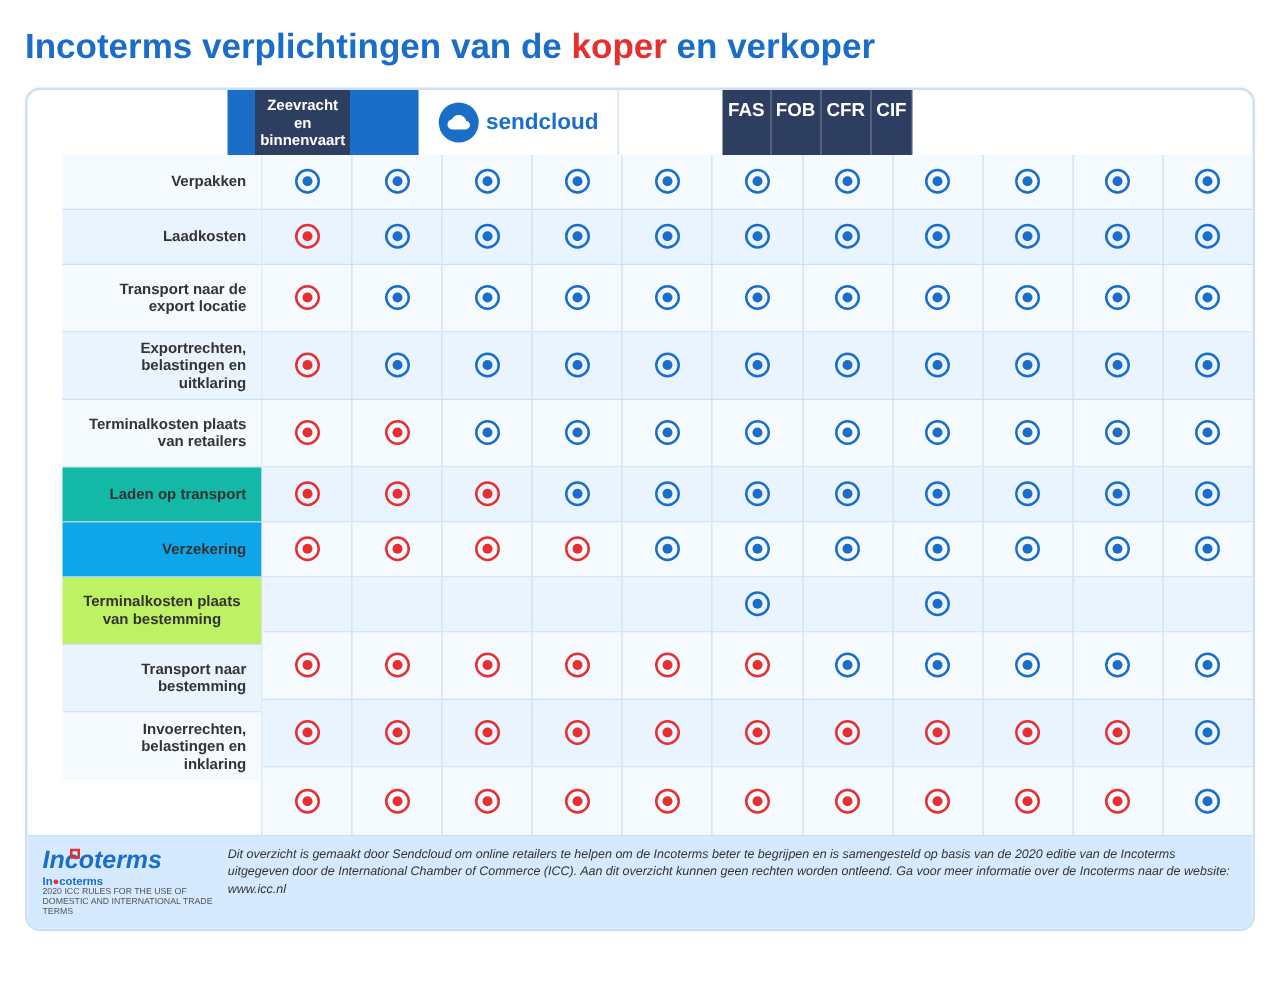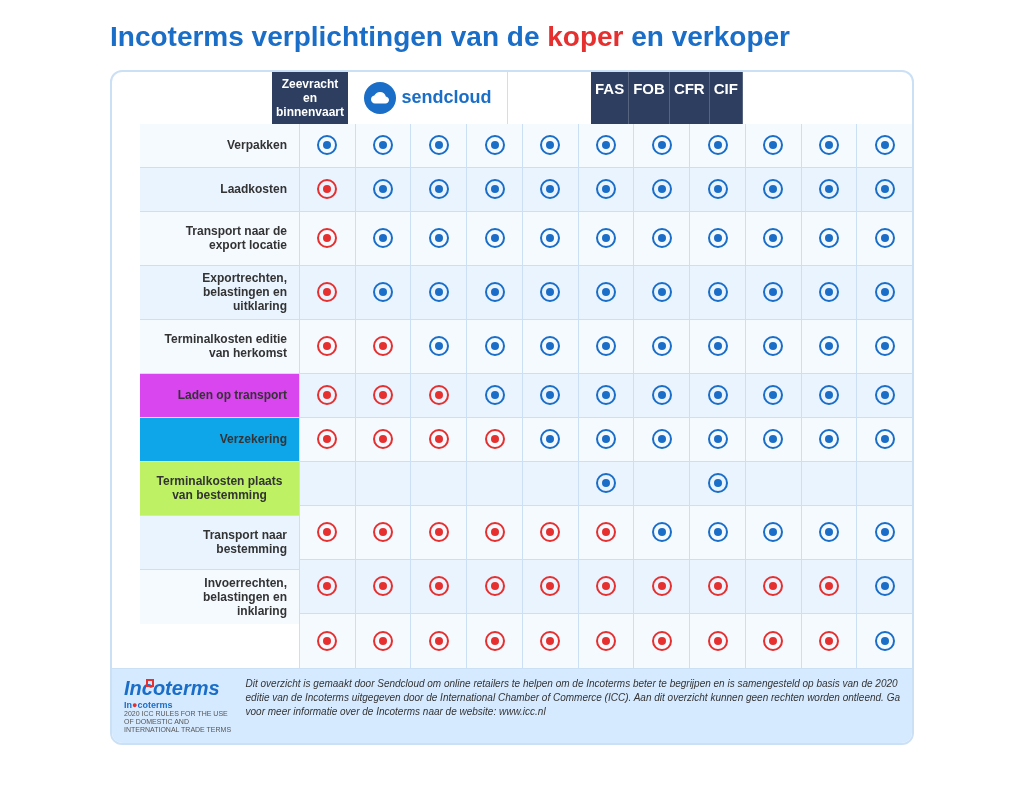--- a/index.html
+++ b/index.html
@@ -4,21 +4,21 @@
   <style>
     * { box-sizing: border-box; margin: 0; padding: 0; }
     body {
       font-family: Arial, sans-serif;
       background: #fff;
       width: 1024px;
       min-height: 787px;
       padding: 20px;
     }
     .page-wrapper {
-      width: 804px;
+      width: 984px;
       margin: 0 auto;
     }
     .main-title {
       font-size: 28px;
       font-weight: 700;
       color: #1a6ec8;
       margin-bottom: 16px;
       line-height: 1.2;
     }
     .main-title .koper {
@@ -217,22 +217,22 @@
       </div>
     </div>
 
     <div id="table-body" class="table-container">
 
     <div class="row-labels-col">
           <div class="row-label" style="background: rgb(245, 250, 255);">Verpakken</div>
           <div class="row-label" style="background: rgb(234, 244, 255);">Laadkosten</div>
           <div class="row-label tall" style="background: rgb(245, 250, 255);">Transport naar de export locatie</div>
           <div class="row-label tall" style="background: rgb(234, 244, 255);">Exportrechten, belastingen en uitklaring</div>
-          <div class="row-label tall" style="background: rgb(245, 250, 255);">Terminalkosten editie van herkomst</div>
-          <div class="row-label" style="background: #d946ef;">Laden op transport</div>
+          <div class="row-label tall" style="background: rgb(245, 250, 255);">Terminalkosten plaats van retailers</div>
+          <div class="row-label" style="background: #14b8a6;">Laden op transport</div>
           <div class="row-label" style="background: #0ea5e9;">Verzekering</div>
           <div class="row-label tall" style="background: #bef264; text-align: center;">Terminalkosten plaats van bestemming</div>
           <div class="row-label tall" style="background: rgb(234, 244, 255);">Transport naar bestemming</div>
           <div class="row-label tall" style="background: rgb(245, 250, 255);">Invoerrechten, belastingen en inklaring</div>
         </div>
         <div class="data-cols">
           <div class="data-row normal">
             <div class="data-cell">
               <svg width="22" height="22" viewBox="0 0 22 22">
                 <circle cx="11" cy="11" r="9" fill="none" stroke="#1a6ec8" stroke-width="2"></circle>

